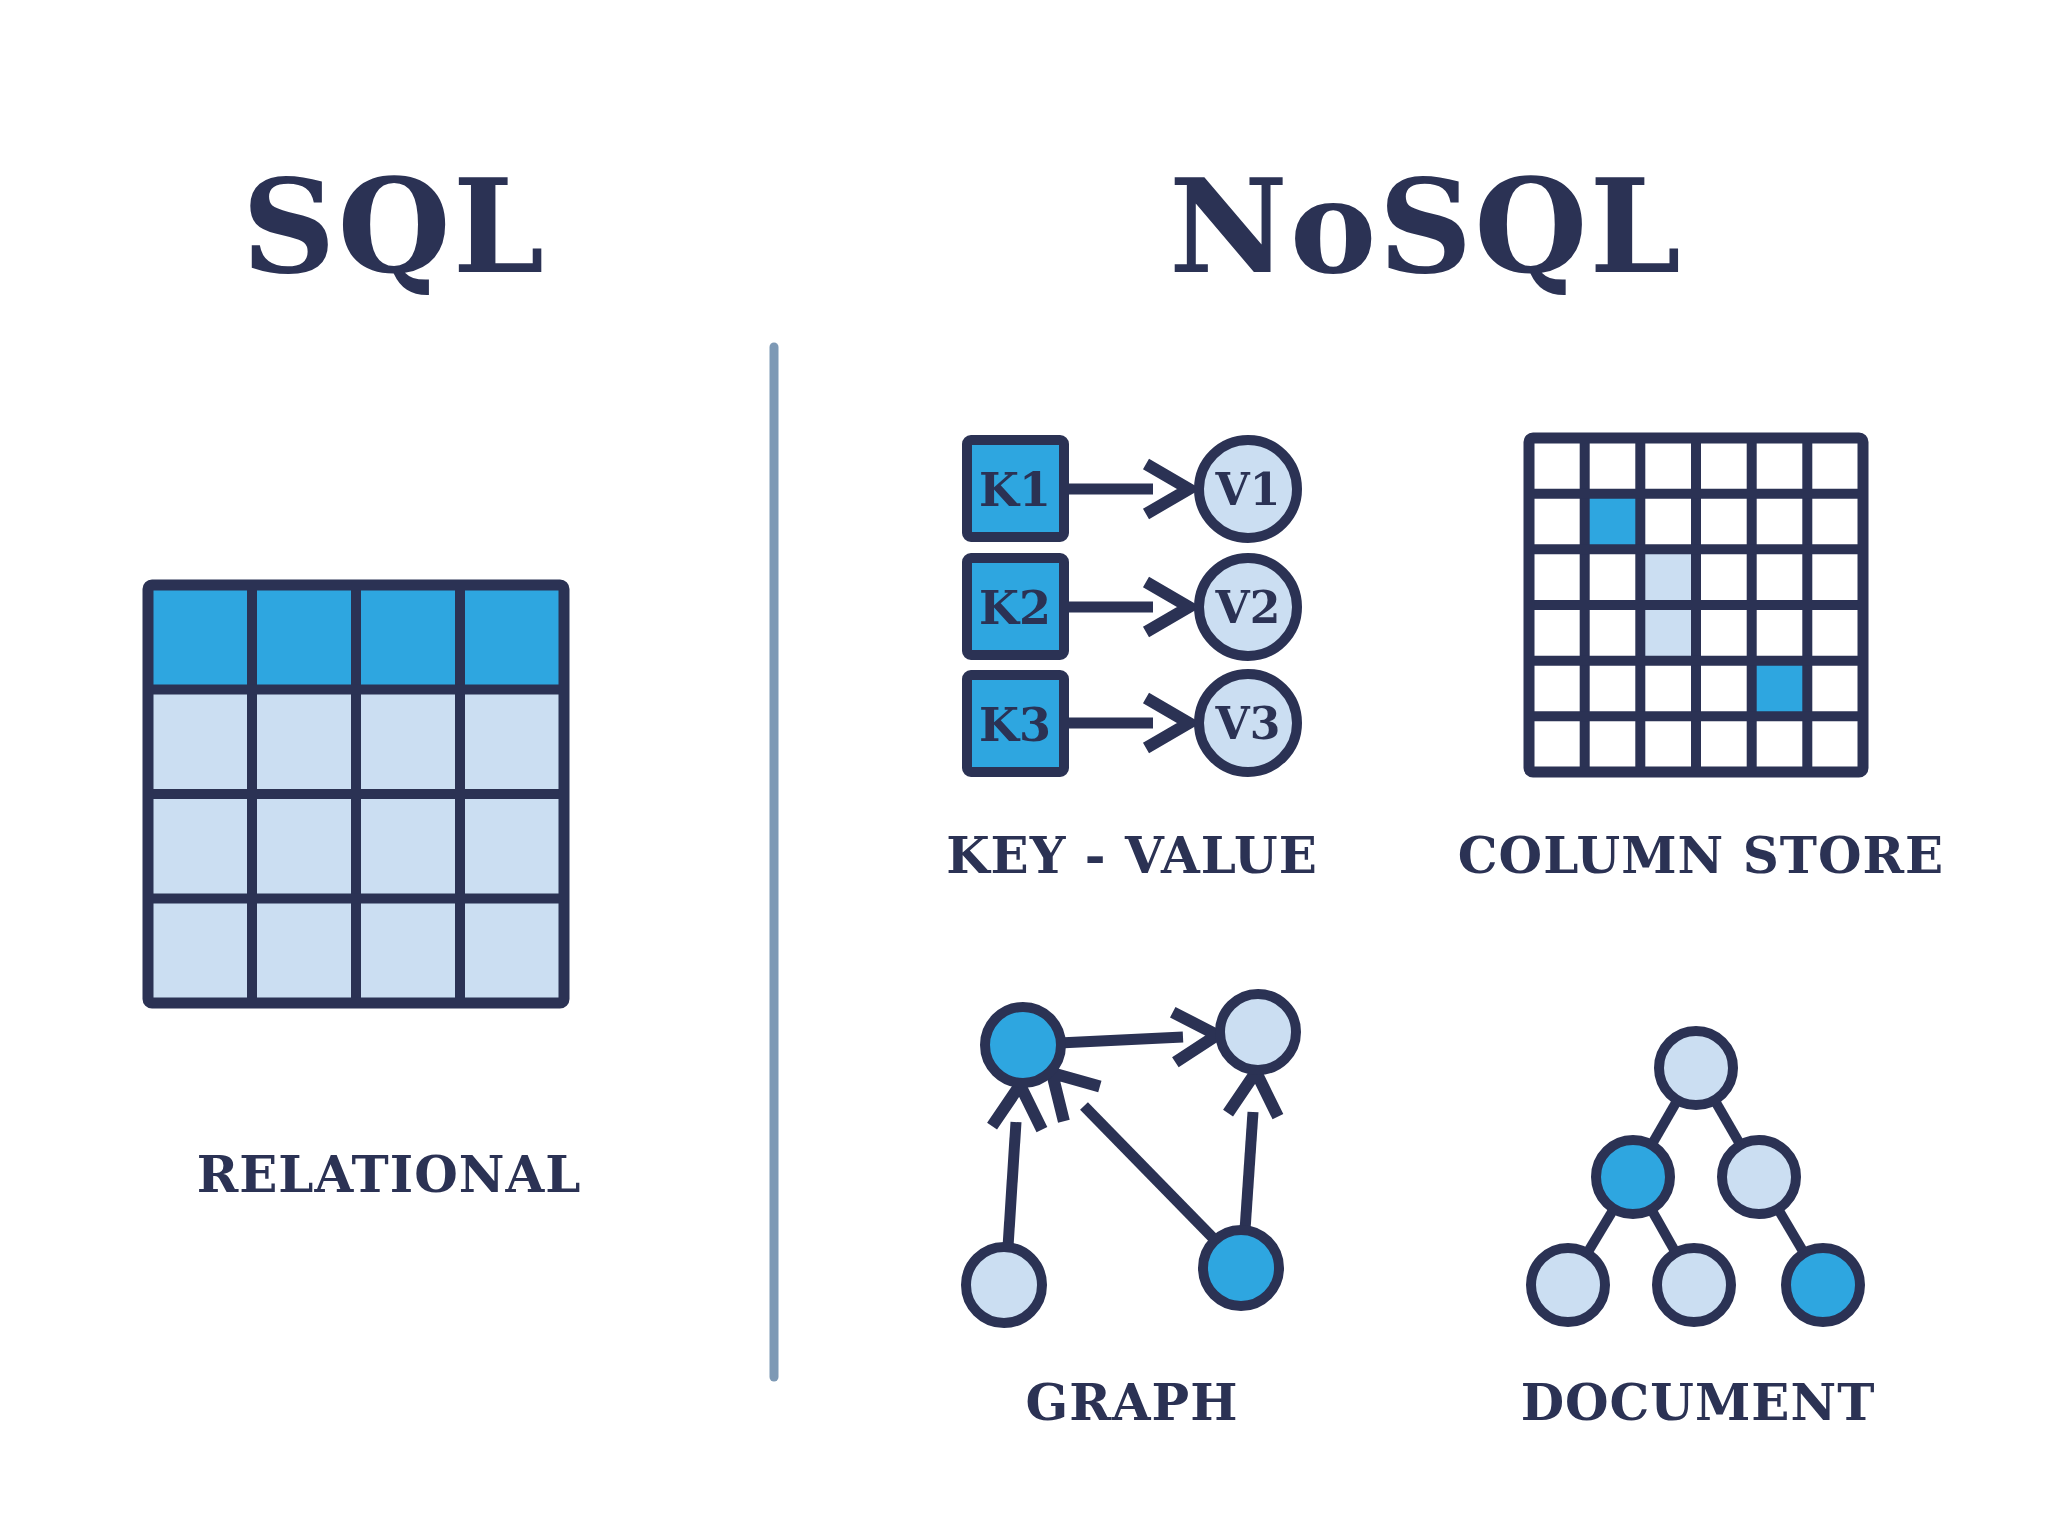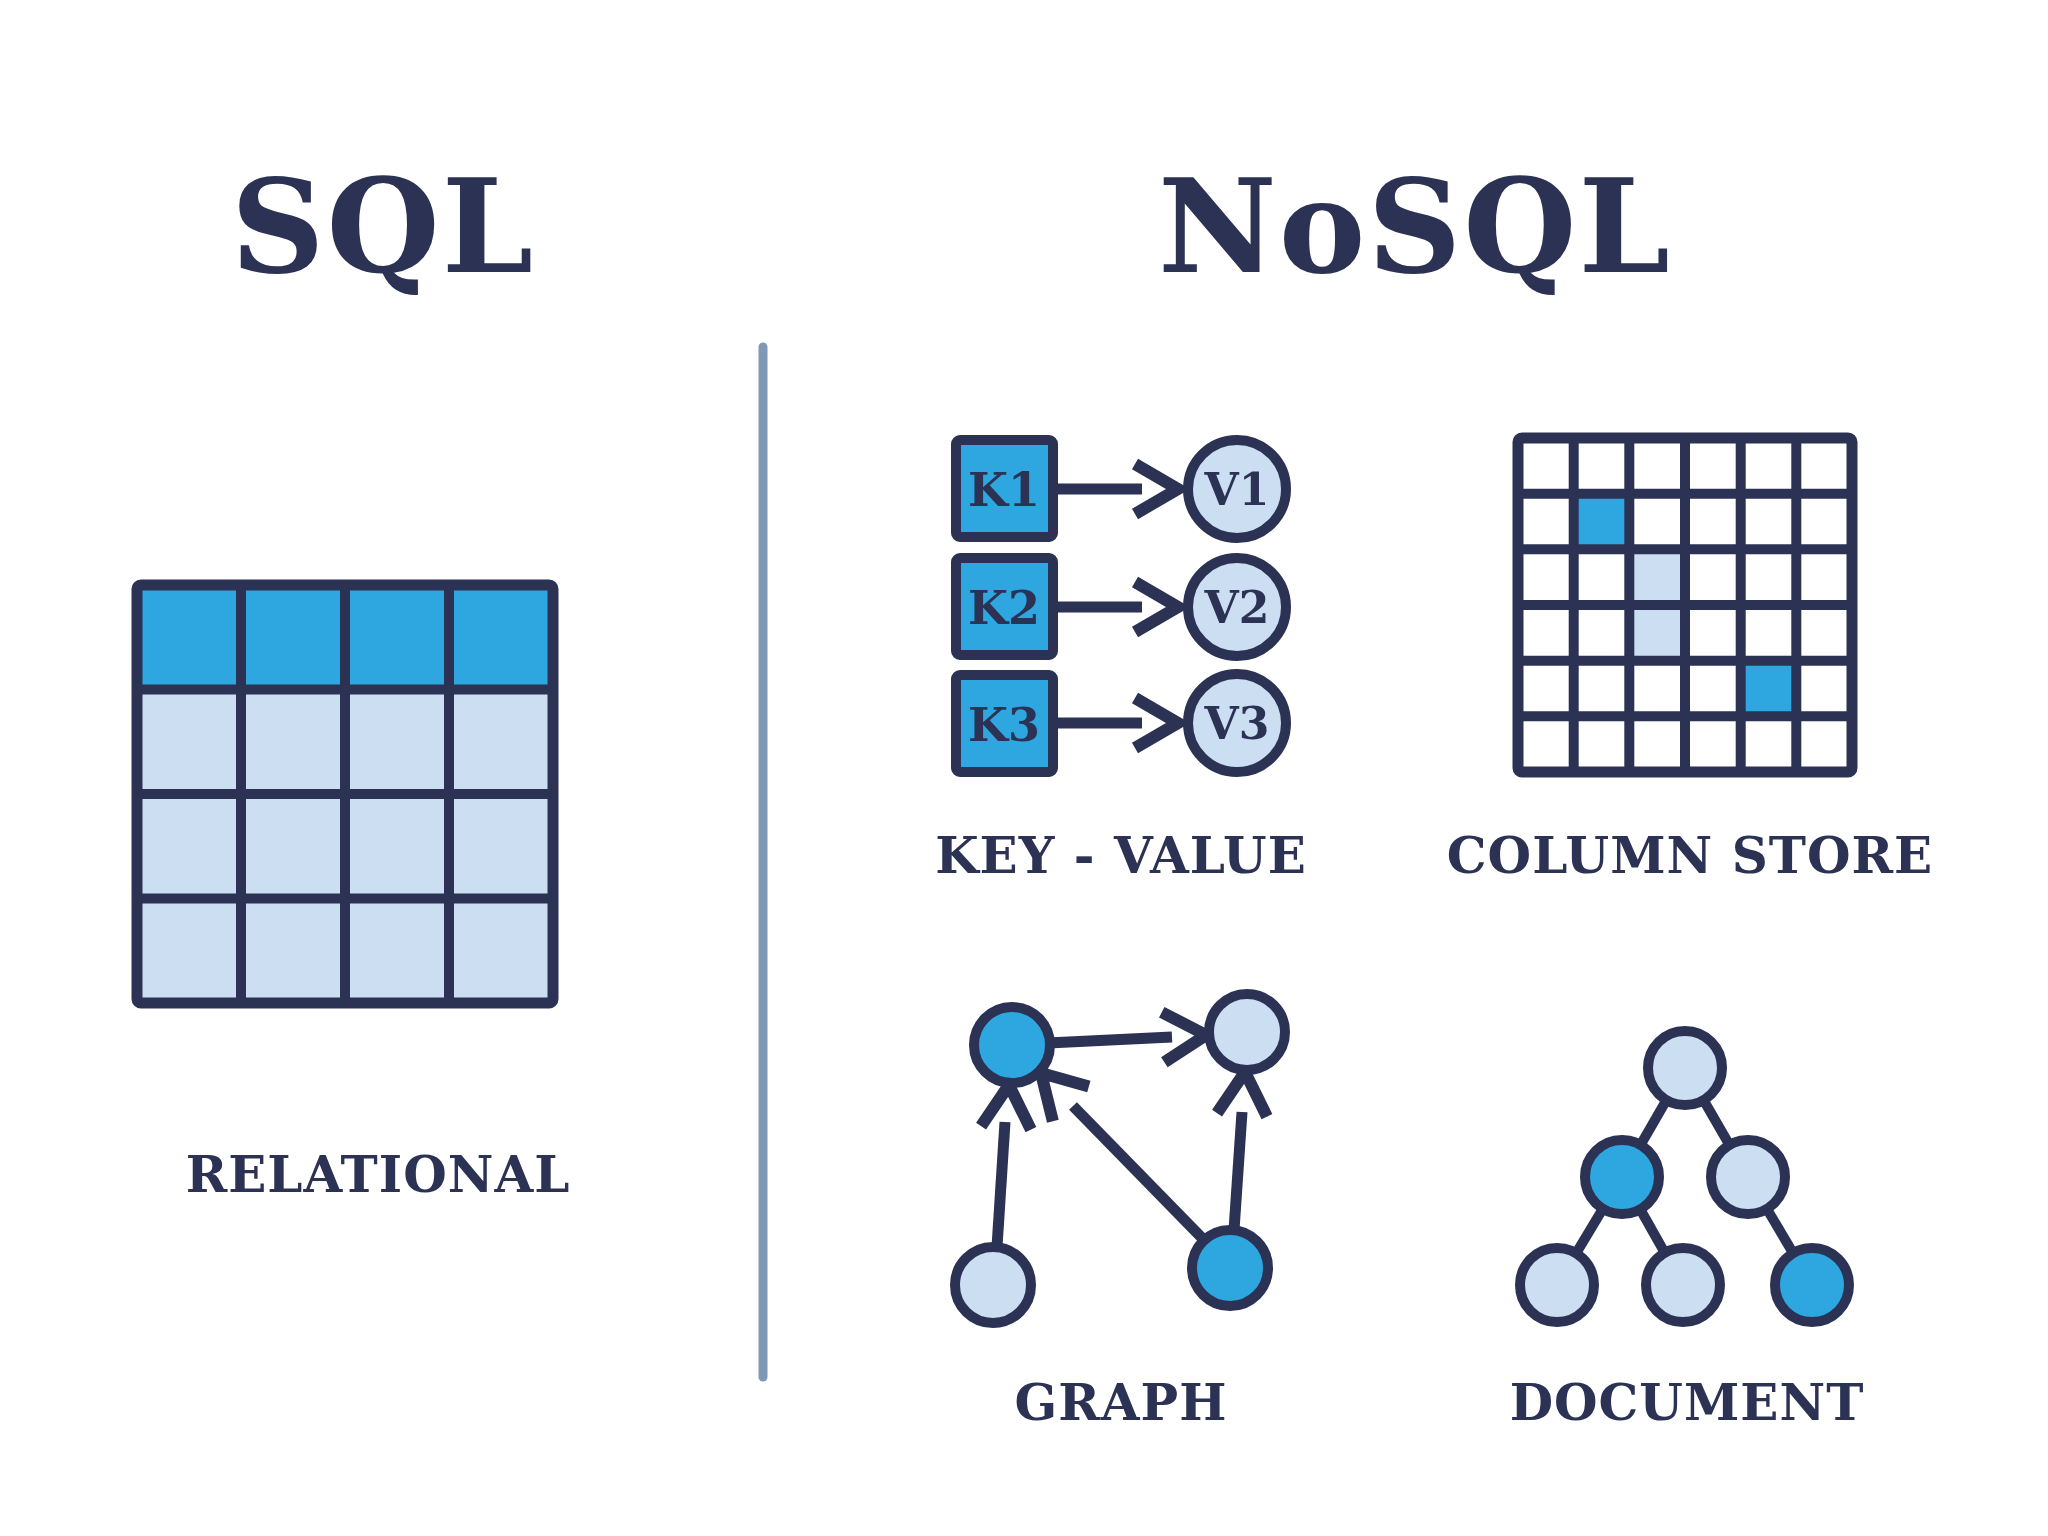--- a/index.html
+++ b/index.html
@@ -3,21 +3,21 @@
 <meta charset="utf-8">
 <style>
   :root{
     --navy:#2b3254;
     --bright-blue:#2ea6e0;
     --light-blue:#cbdef2;
     --divider-blue:#7d99b5;
     --background:#ffffff;
   }
   html,body{margin:0;padding:0;background:var(--background);}
-  .stage{width:1776px;height:1536px;position:relative;background:var(--background);}
+  .stage{width:1776px;height:1536px;position:relative;background:var(--background);margin-left:11px;}
   svg{display:block;}
   text{font-family:"DejaVu Serif", serif;font-weight:bold;fill:var(--navy);}
   .title{font-size:130px;letter-spacing:2px;}
   .section-label{font-size:50px;letter-spacing:1px;}
   .key-text{font-size:46px;}
   .value-text{font-size:44px;}
   .stroke-navy{stroke:var(--navy);}
   .fill-bright{fill:var(--bright-blue);}
   .fill-light{fill:var(--light-blue);}
   .fill-none{fill:none;}

